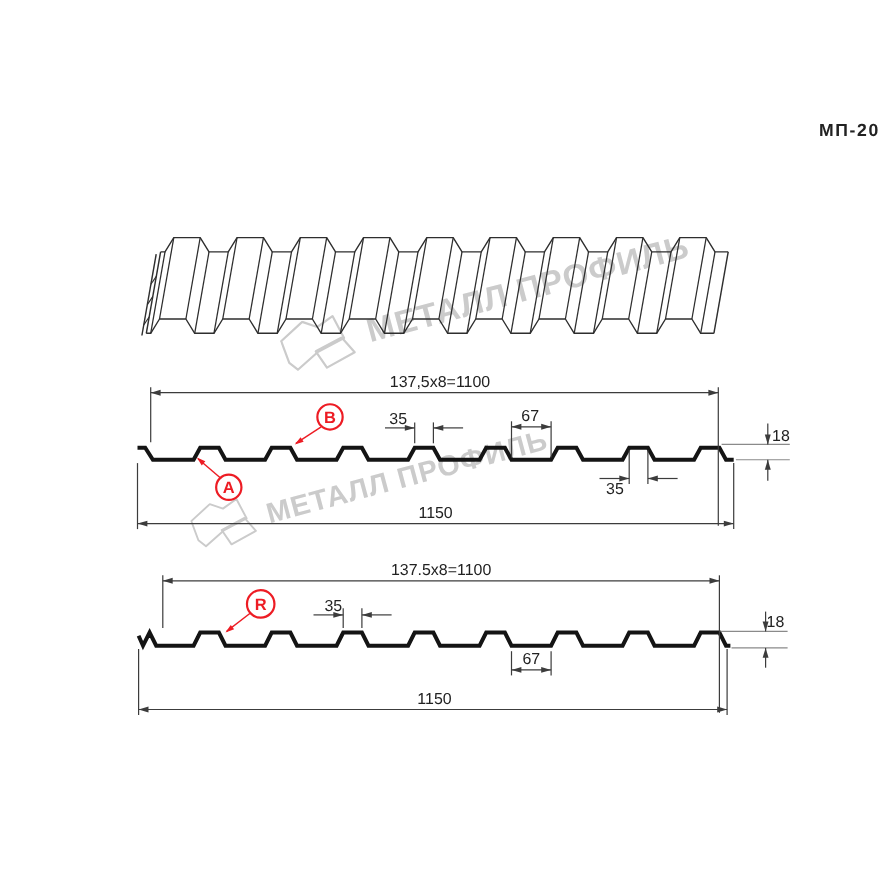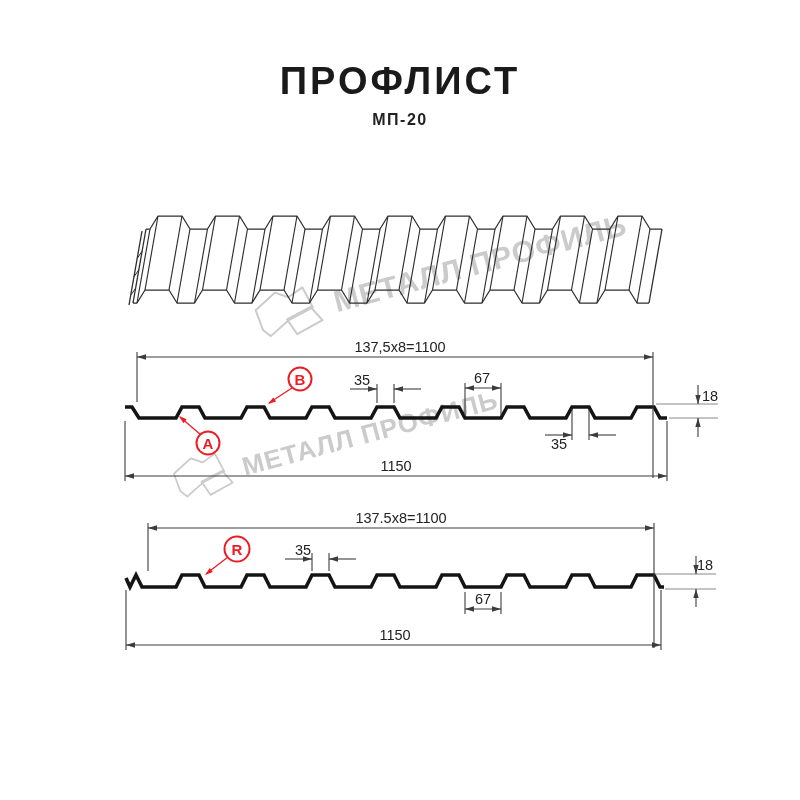--- a/index.html
+++ b/index.html
@@ -1,20 +1,20 @@
 <!DOCTYPE html>
 <html><head>
 <meta charset="utf-8">
 <style>
   html,body{margin:0;padding:0;background:#fff;}
   .page{position:relative;width:800px;height:800px;background:#ffffff;overflow:hidden;
         font-family:"Liberation Sans",sans-serif;}
   .title{position:absolute;left:0;right:0;top:60px;text-align:center;
          font-size:38px;font-weight:bold;letter-spacing:3px;color:#1a1a1a;}
-  .subtitle{position:absolute;left:0;right:0;top:111px;text-align:center;
+  .subtitle{position:absolute;left:0;right:0;top:111px;text-align:right;
          font-size:16px;font-weight:bold;letter-spacing:1.5px;color:#222;}
   .footer{position:absolute;left:0;right:0;top:702px;text-align:center;
          font-size:19px;font-weight:bold;letter-spacing:.5px;color:#3d3d3d;}
   .wm{position:absolute;display:flex;align-items:center;color:#cbcbcb;
       font-weight:bold;white-space:nowrap;transform-origin:left center;}
   .wm .wm-text{letter-spacing:1px;}
   #wmA{left:258px;top:297px;font-size:30px;gap:13px;transform:rotate(-15deg);}
   #wmB{left:176px;top:462px;font-size:26px;gap:11px;transform:rotate(-15deg);}
   .wm svg{flex:0 0 auto;}
   #art{position:absolute;left:0;top:0;}
@@ -36,21 +36,20 @@
   </div>
 
   <div class="wm" id="wmB">
     <svg width="58" height="46" viewBox="0 0 66 52">
       <polygon points="3,34 1,13 24,1 36,9 52,3 57,25 31,31 9,42" fill="none" stroke="#cbcbcb" stroke-width="2" stroke-linejoin="round"></polygon>
       <polygon points="29,30 55,24 63,40 35,47" fill="none" stroke="#cbcbcb" stroke-width="2" stroke-linejoin="round"></polygon>
     </svg>
     <span class="wm-text">МЕТАЛЛ ПРОФИЛЬ</span>
   </div>
 
-  <div class="title">ПРОФЛИСТ</div>
   <div class="subtitle">МП-20</div>
 
   <svg id="art" width="800" height="800">
     <g id="g3d">
         <path d="M146,229 H150 L158,216 H182 L190,229 H207.5 L215.5,216 H239.5 L247.5,229 H265 L273,216 H297 L305,229 H322.5 L330.5,216 H354.5 L362.5,229 H380 L388,216 H412 L420,229 H437.5 L445.5,216 H469.5 L477.5,229 H495 L503,216 H527 L535,229 H552.5 L560.5,216 H584.5 L592.5,229 H610 L618,216 H642 L650,229 H662" fill="none" stroke="#2e2e2e" stroke-width="1.25" stroke-linejoin="round"></path>
         <g transform="translate(-13,74)">
           <path d="M146,229 H150 L158,216 H182 L190,229 H207.5 L215.5,216 H239.5 L247.5,229 H265 L273,216 H297 L305,229 H322.5 L330.5,216 H354.5 L362.5,229 H380 L388,216 H412 L420,229 H437.5 L445.5,216 H469.5 L477.5,229 H495 L503,216 H527 L535,229 H552.5 L560.5,216 H584.5 L592.5,229 H610 L618,216 H642 L650,229 H662" fill="none" stroke="#2e2e2e" stroke-width="1.25" stroke-linejoin="round"></path>
         </g>
         <line x1="150" y1="229" x2="137" y2="303" stroke="#2e2e2e" stroke-width="1.15"></line>
         <line x1="158" y1="216" x2="145" y2="290" stroke="#2e2e2e" stroke-width="1.15"></line>

